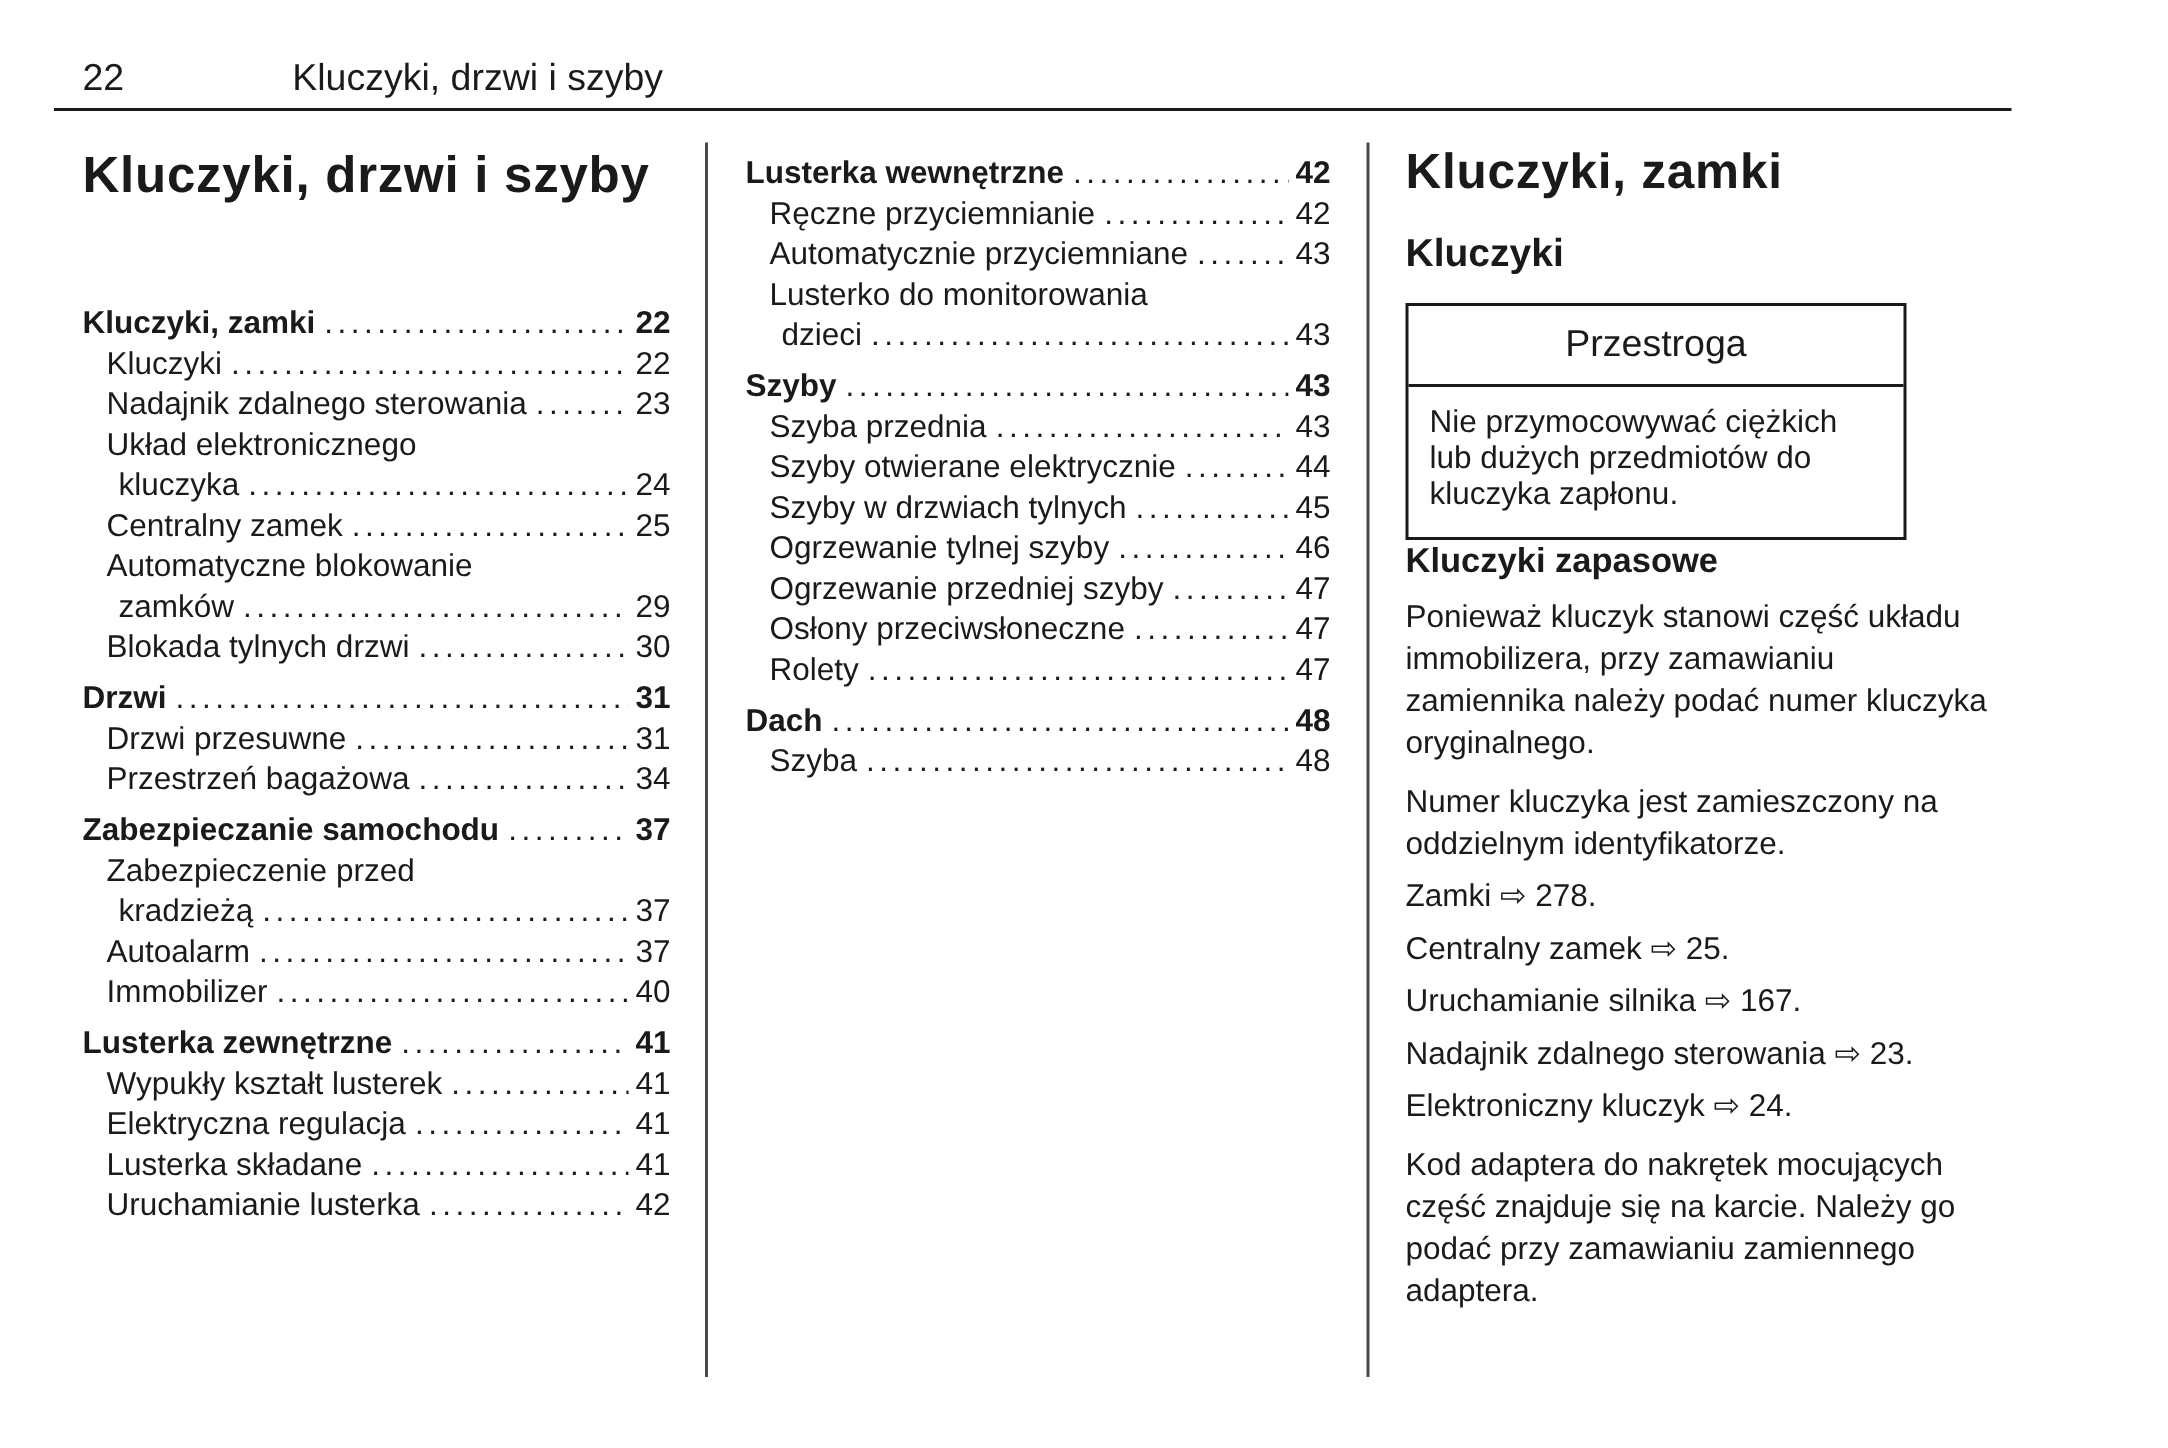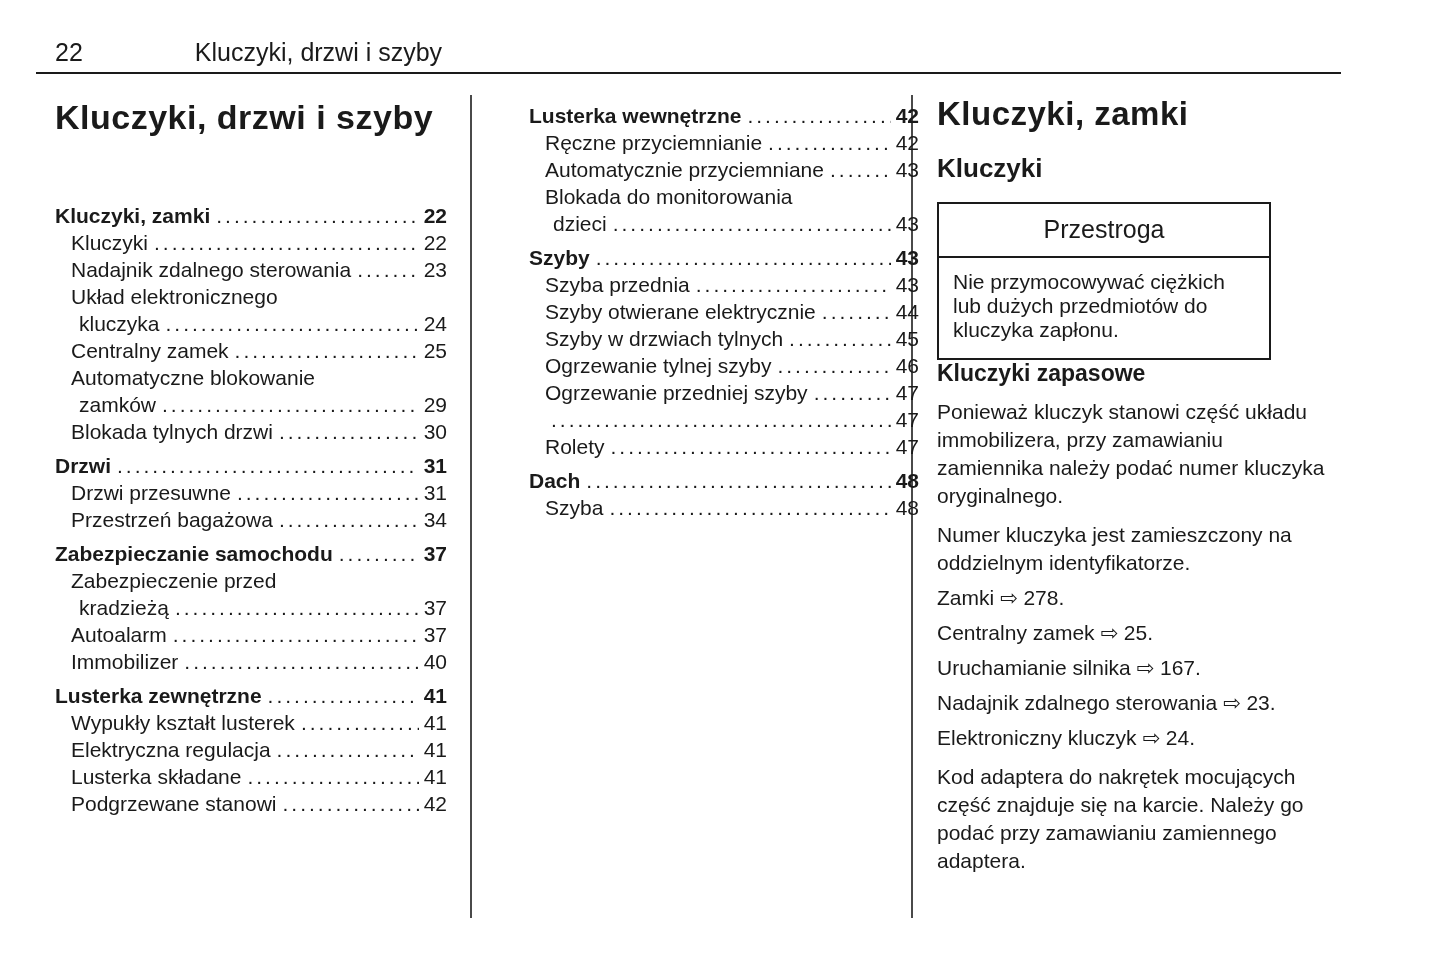--- a/index.html
+++ b/index.html
@@ -6,21 +6,21 @@
   html,body { width:1445px; height:965px; background:#ffffff; overflow:hidden;
     font-family:"Liberation Sans","DejaVu Sans",sans-serif; color:#1a1a1a; }
 
   
   .hdr { position:absolute; left:55px; top:38px; font-size:25px; display:flex; gap:112px; }
   .hdr-rule { position:absolute; left:36px; top:72px; width:1305px; height:2px; background:#1a1a1a; }
 
   
   .col { position:absolute; top:95px; }
   .col1 { left:55px;  width:392px; }
-  .col2 { left:497px; width:390px; padding-top:7px;margin-left:32px; }
+  .col2 { left:497px; width:390px; padding-top:7px; }
   .col3 { left:937px; width:395px; }
   .vdiv { position:absolute; top:95px; width:2px; height:823px; background:#4a4a4a; }
   .vdiv1 { left:470px; } .vdiv2 { left:911px; }
 
   .col1-title { font-size:34px; font-weight:bold; line-height:45px; letter-spacing:.5px; margin-bottom:62px; }
 
   
   .toc { font-size:21px; line-height:27px; }
   .toc-row { display:flex; align-items:baseline; }
   .toc-item .wrapline { padding-left:8px; }
@@ -151,21 +151,21 @@
       <span class="lbl">Elektryczna regulacja</span>
       <span class="dots"></span>
       <span class="pg">41</span>
     </div>
     <div class="toc-row lvl1">
       <span class="lbl">Lusterka składane</span>
       <span class="dots"></span>
       <span class="pg">41</span>
     </div>
     <div class="toc-row lvl1">
-      <span class="lbl">Podgrzewane stanowi</span>
+      <span class="lbl">Uruchamianie lusterka</span>
       <span class="dots"></span>
       <span class="pg">42</span>
     </div>
   </div>
 </div>
 
 <div class="col col2">
   <div class="toc">
     <div class="toc-row b">
       <span class="lbl">Lusterka wewnętrzne</span>
@@ -176,21 +176,21 @@
       <span class="lbl">Ręczne przyciemnianie</span>
       <span class="dots"></span>
       <span class="pg">42</span>
     </div>
     <div class="toc-row lvl1">
       <span class="lbl">Automatycznie przyciemniane</span>
       <span class="dots"></span>
       <span class="pg">43</span>
     </div>
     <div class="toc-item lvl1">
-      <div>Blokada do monitorowania</div>
+      <div>Lusterko do monitorowania</div>
       <div class="toc-row wrapline">
         <span class="lbl">dzieci</span>
         <span class="dots"></span>
         <span class="pg">43</span>
       </div>
     </div>
     <div class="toc-row b grp">
       <span class="lbl">Szyby</span>
       <span class="dots"></span>
       <span class="pg">43</span>
@@ -214,20 +214,21 @@
       <span class="lbl">Ogrzewanie tylnej szyby</span>
       <span class="dots"></span>
       <span class="pg">46</span>
     </div>
     <div class="toc-row lvl1">
       <span class="lbl">Ogrzewanie przedniej szyby</span>
       <span class="dots"></span>
       <span class="pg">47</span>
     </div>
     <div class="toc-row lvl1">
+      <span class="lbl">Osłony przeciwsłoneczne</span>
       <span class="dots"></span>
       <span class="pg">47</span>
     </div>
     <div class="toc-row lvl1">
       <span class="lbl">Rolety</span>
       <span class="dots"></span>
       <span class="pg">47</span>
     </div>
     <div class="toc-row b grp">
       <span class="lbl">Dach</span>

